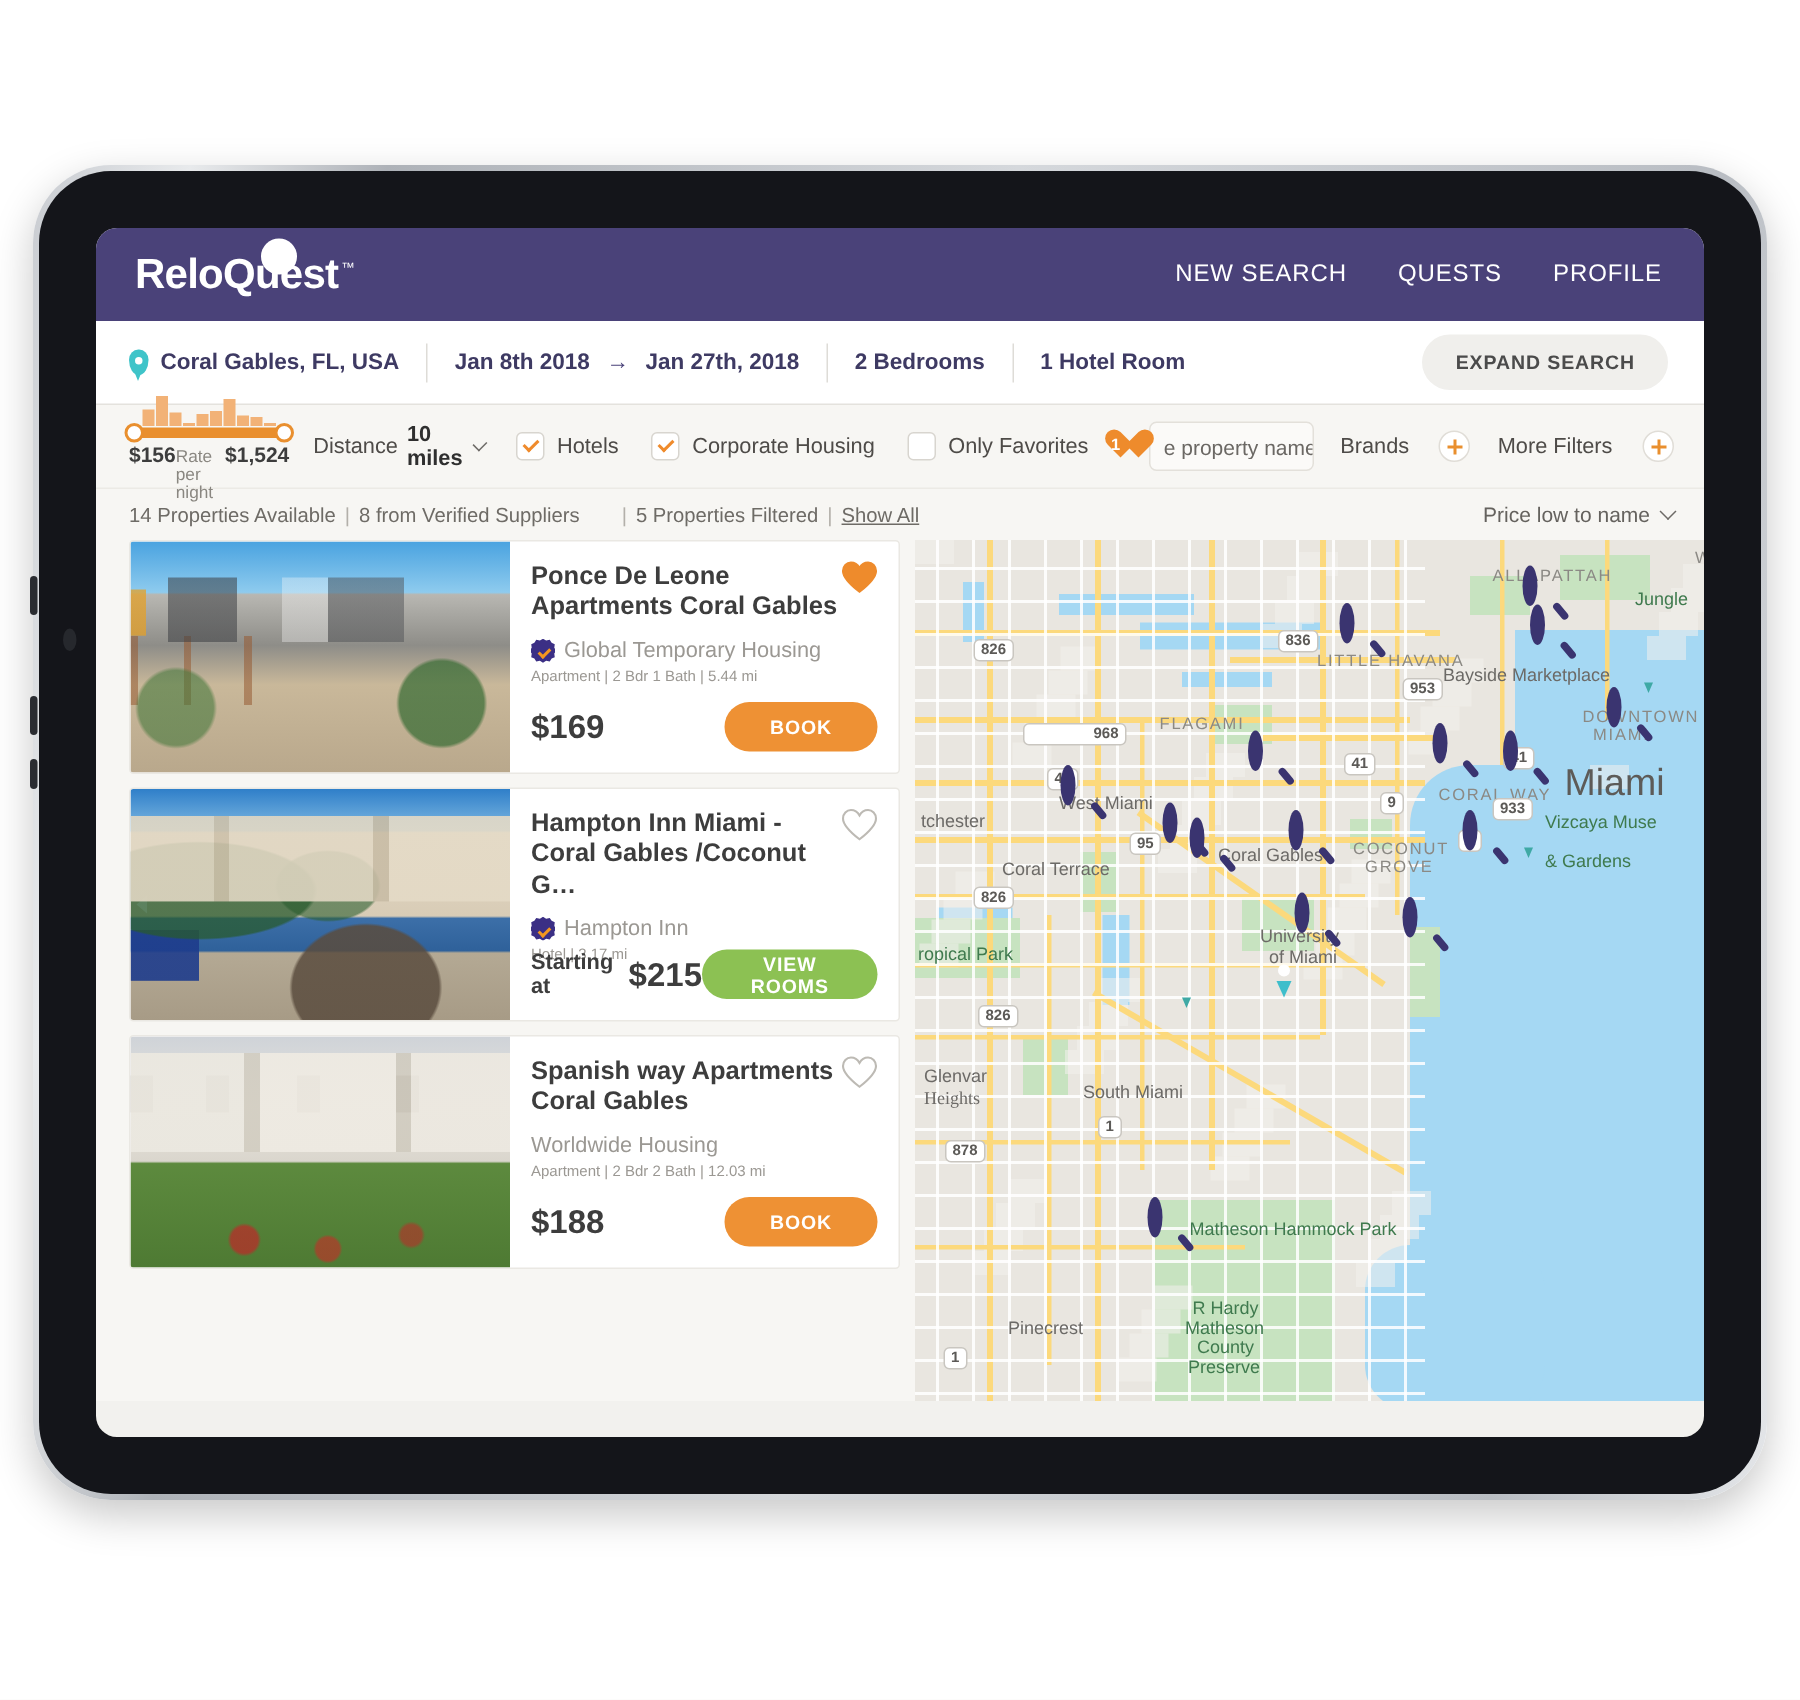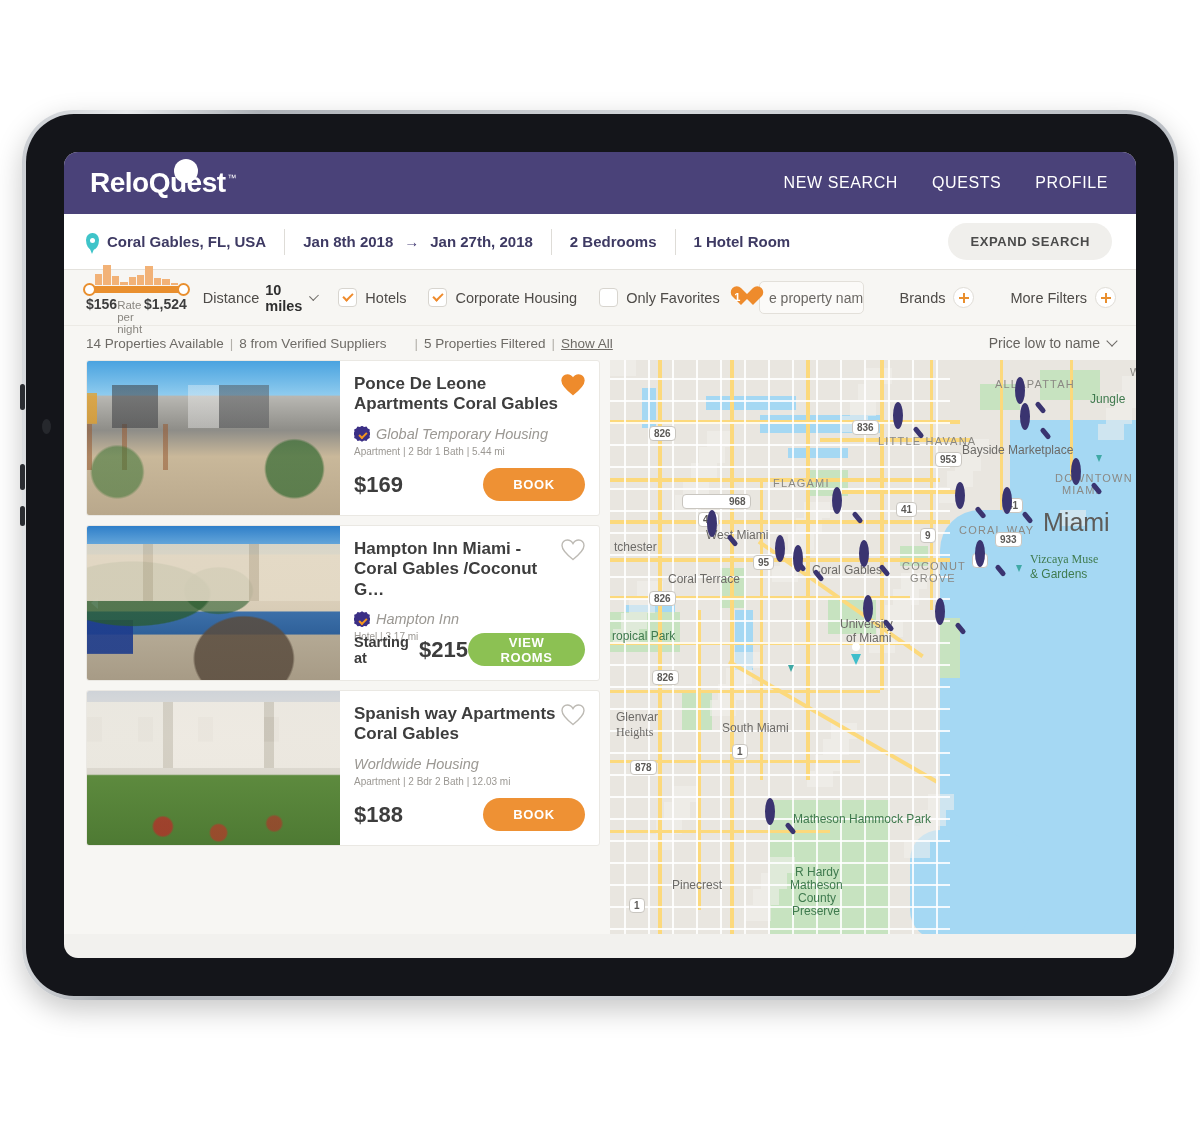--- a/index.html
+++ b/index.html
@@ -217,21 +217,21 @@
     background: #fbfaf8;
     border: 1px solid #e3e0da; border-radius: 5px;
     display: flex; align-items: center; padding: 0 8px 0 9px;
     overflow: hidden;
   }
   #prop-search-input {
     border: none; outline: none; background: transparent;
     font-size: 14px; color: #6b6864; width: 112px;
     font-family: inherit;
   }
-  .plus-filter { display: flex; align-items: center; gap: 8px; margin-left: 36px; cursor: pointer; text-align: right; }
+  .plus-filter { display: flex; align-items: center; gap: 20px; margin-left: 18px; cursor: pointer; text-align: right; }
   .plus-filter .cb-label { color:#4e4b48; }
   .plus-circle {
     width: 21px; height: 21px; border-radius: 50%;
     background: #ffffff; border: 1px solid #e0ddd7;
     position: relative;
   }
   .plus-circle::before, .plus-circle::after {
     content:""; position:absolute; background:#e98f2e;
   }
   .plus-circle::before { left:4.5px; top:9px; width:10px; height:2px; }
@@ -290,21 +290,21 @@
   .card-title {
     font-size: 17px; font-weight: bold; color: #3d3d3d;
     line-height: 1.2; width: 205px;
   }
   .heart-btn {
     position: absolute; right: 14px; top: 13px;
     width: 24px; height: 22px; cursor: pointer;
   }
   .supplier-row {
     display: flex; align-items: flex-start; gap: 6px;
-    margin-top: 11px; font-size: 14.5px; color: #9b9893; font-style: italic;
+    margin-top: 11px; font-size: 14.5px; color: #9b9893;
   }
   .card-specs { margin-top: 4px; font-size: 10px; color: #9b9893; }
   .card-footer {
     position: absolute; left: 14px; right: 14px; bottom: 14px;
     display: flex; align-items: center;
   }
   .price-text { font-size: 22px; font-weight: bold; color: #3d3d3d; }
   .price-prefix { font-size: 14.5px; font-weight: bold; color:#3d3d3d; margin-right:5px; }
   .cta-btn {
     margin-left: auto;
@@ -754,21 +754,21 @@
             <div class="map-label hood" style="left: 520px; top: 6px;">WYNWOOD</div>
             <div class="map-label park" style="left: 480px; top: 32px;">Jungle</div>
             <div class="map-label " style="left: 352px; top: 83px;">Bayside Marketplace</div>
             <div class="map-label hood" style="left: 268px; top: 75px;">LITTLE HAVANA</div>
             <div class="map-label hood" style="left: 163px; top: 117px;">FLAGAMI</div>
             <div class="map-label hood" style="left: 445px; top: 112px;">DOWNTOWN</div>
             <div class="map-label hood" style="left: 452px; top: 124px;">MIAMI</div>
             <div class="map-label city" style="left: 433px; top: 148px;">Miami</div>
             <div class="map-label hood" style="left: 349px; top: 164px;">CORAL WAY</div>
             <div class="map-label " style="left: 202px; top: 203px;">Coral Gables</div>
-            <div class="map-label park" style="left: 420px; top: 192px; font-family: Liberation Serif, serif;">Vizcaya Muse</div>
+            <div class="map-label park" style="left: 420px; top: 181px;">Vizcaya Muse</div>
             <div class="map-label park" style="left: 420px; top: 207px;">&amp; Gardens</div>
             <div class="map-label " style="left: 96px; top: 168px;">West Miami</div>
             <div class="map-label " style="left: 4px; top: 180px;">tchester</div>
             <div class="map-label " style="left: 58px; top: 212px;">Coral Terrace</div>
             <div class="map-label " style="left: 230px; top: 257px;">University</div>
             <div class="map-label " style="left: 236px; top: 271px;">of Miami</div>
             <div class="map-label hood" style="left: 292px; top: 200px;">COCONUT</div>
             <div class="map-label hood" style="left: 300px; top: 212px;">GROVE</div>
             <div class="map-label park" style="left: 2px; top: 269px;">ropical Park</div>
             <div class="map-label " style="left: 6px; top: 350px;">Glenvar</div>
@@ -776,21 +776,21 @@
             <div class="map-label " style="left: 112px; top: 361px;">South Miami</div>
             <div class="map-label park" style="left: 183px; top: 452px;">Matheson Hammock Park</div>
             <div class="map-label " style="left: 62px; top: 518px;">Pinecrest</div>
             <div class="map-label park" style="left: 185px; top: 505px;">R Hardy</div>
             <div class="map-label park" style="left: 180px; top: 518px;">Matheson</div>
             <div class="map-label park" style="left: 188px; top: 531px;">County</div>
             <div class="map-label park" style="left: 182px; top: 544px;">Preserve</div>
             <div class="shield" style="left: 39px; top: 66px;">826</div>
             <div class="shield" style="left: 242px; top: 60px;">836</div>
             <div class="shield" style="left: 325px; top: 92px;">953</div>
-            <div class="shield" style="left: 72px; top: 134px; padding-left: 46px;">968</div>
+            <div class="shield" style="left: 72px; top: 122px; padding-left: 46px;">968</div>
             <div class="shield" style="left: 88px; top: 152px;">41</div>
             <div class="shield" style="left: 143px; top: 195px;">95</div>
             <div class="shield" style="left: 286px; top: 142px;">41</div>
             <div class="shield" style="left: 310px; top: 168px;">9</div>
             <div class="shield" style="left: 392px; top: 138px;">41</div>
             <div class="shield" style="left: 385px; top: 172px;">933</div>
             <div class="shield" style="left: 362px; top: 193px;">1</div>
             <div class="shield" style="left: 39px; top: 231px;">826</div>
             <div class="shield" style="left: 42px; top: 310px;">826</div>
             <div class="shield" style="left: 122px; top: 384px;">1</div>

